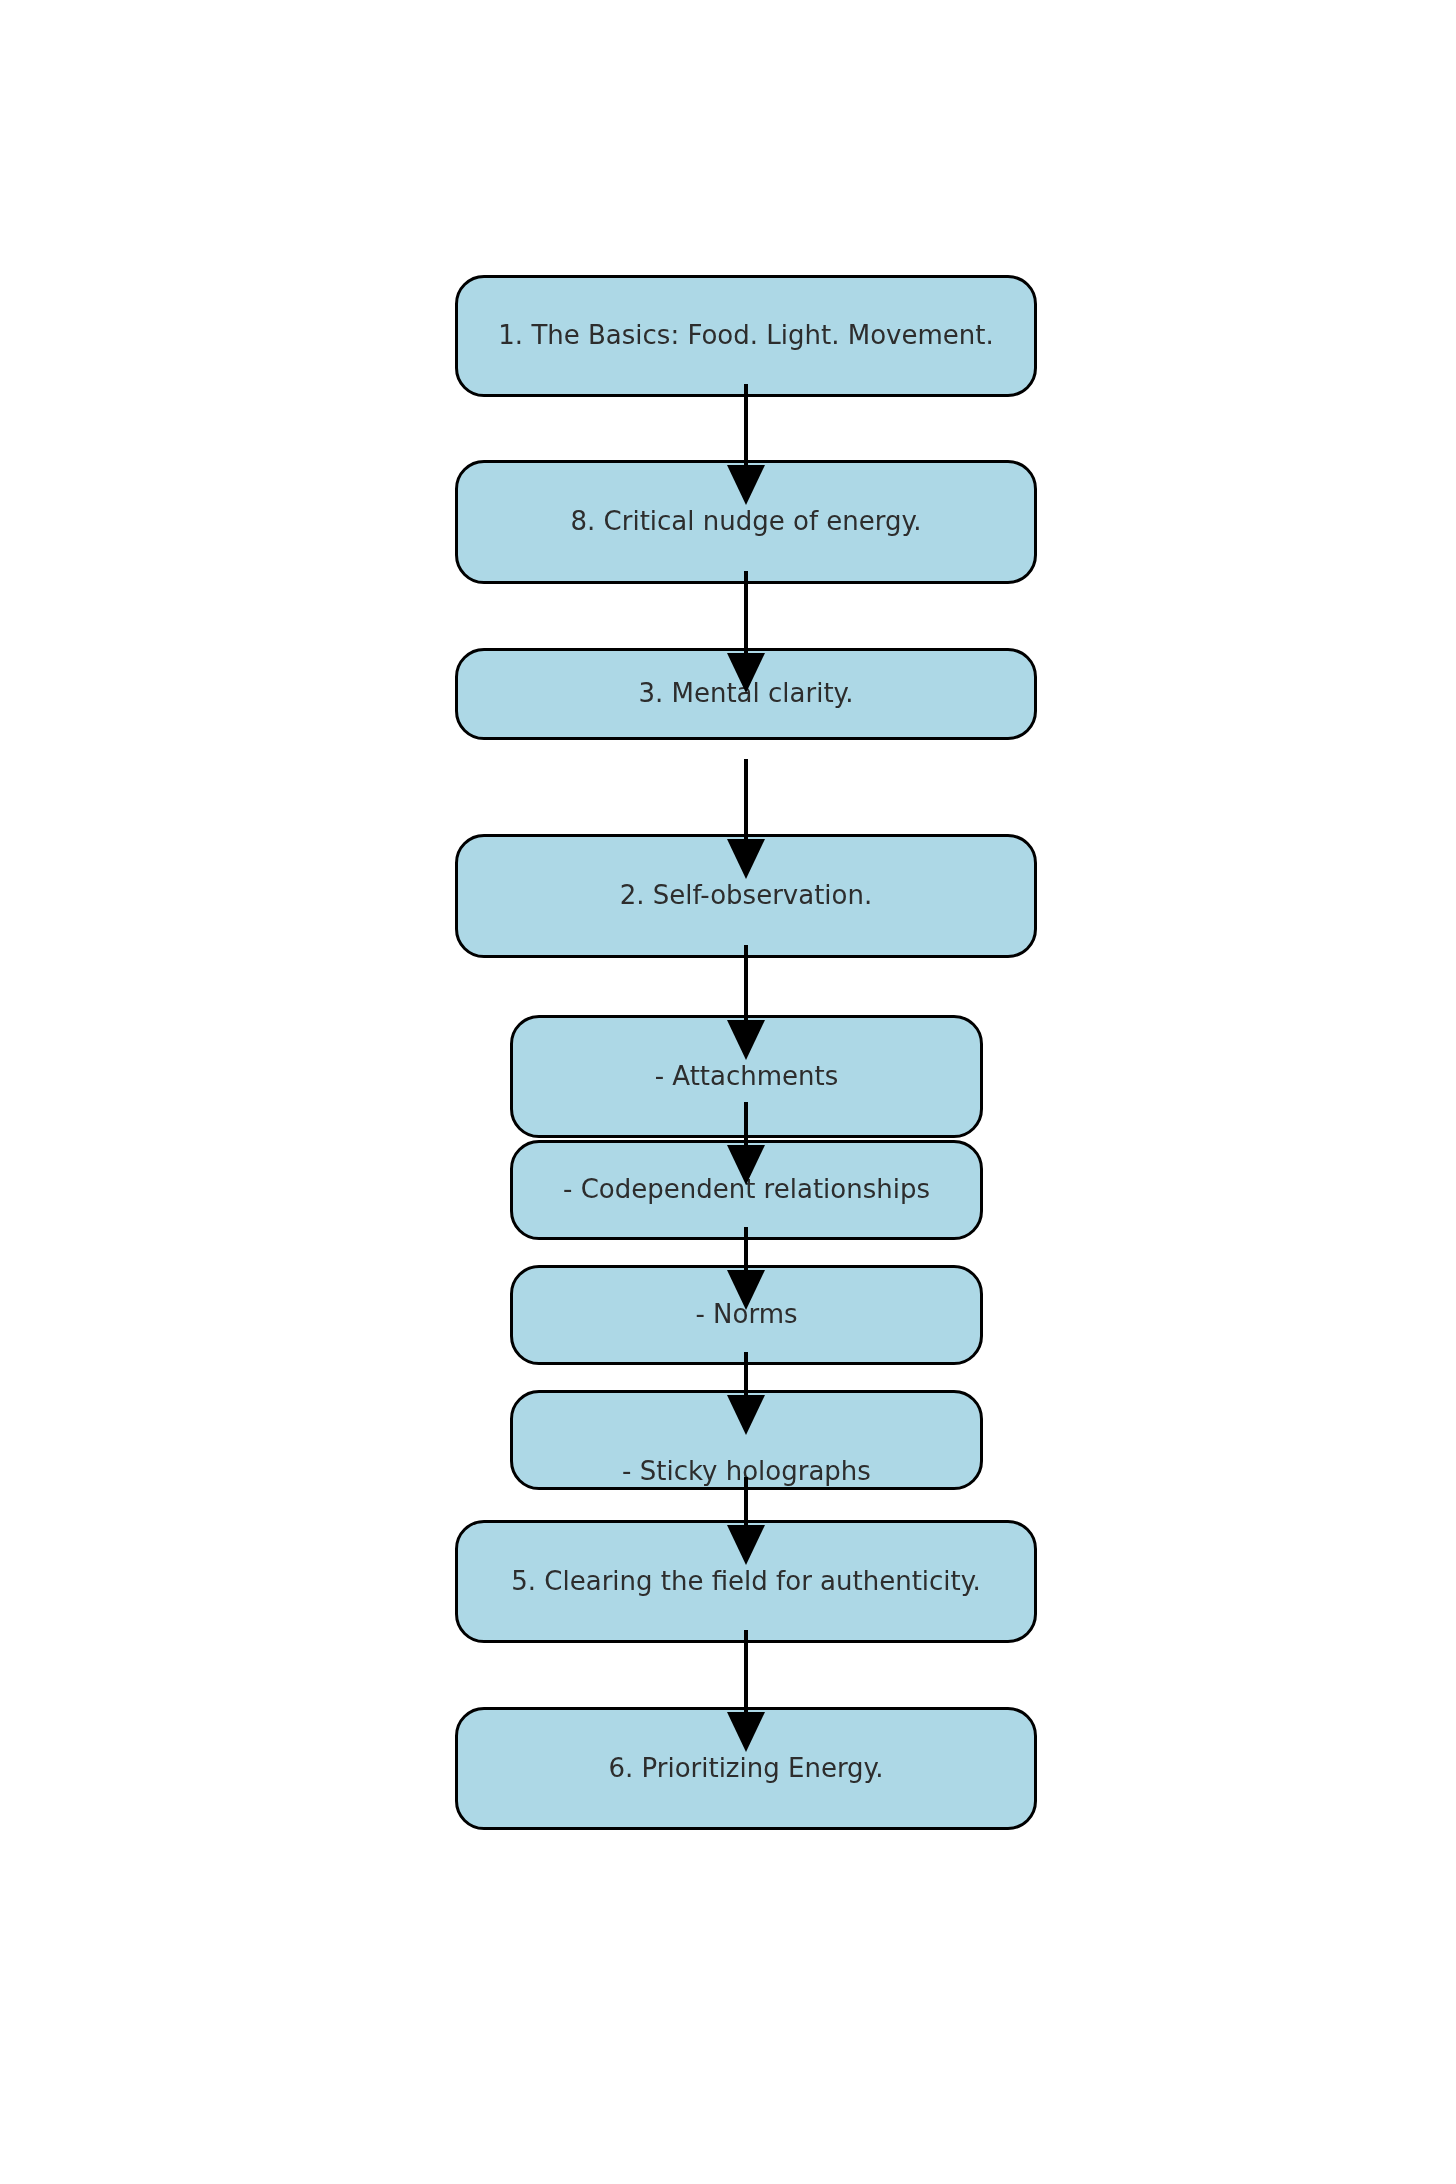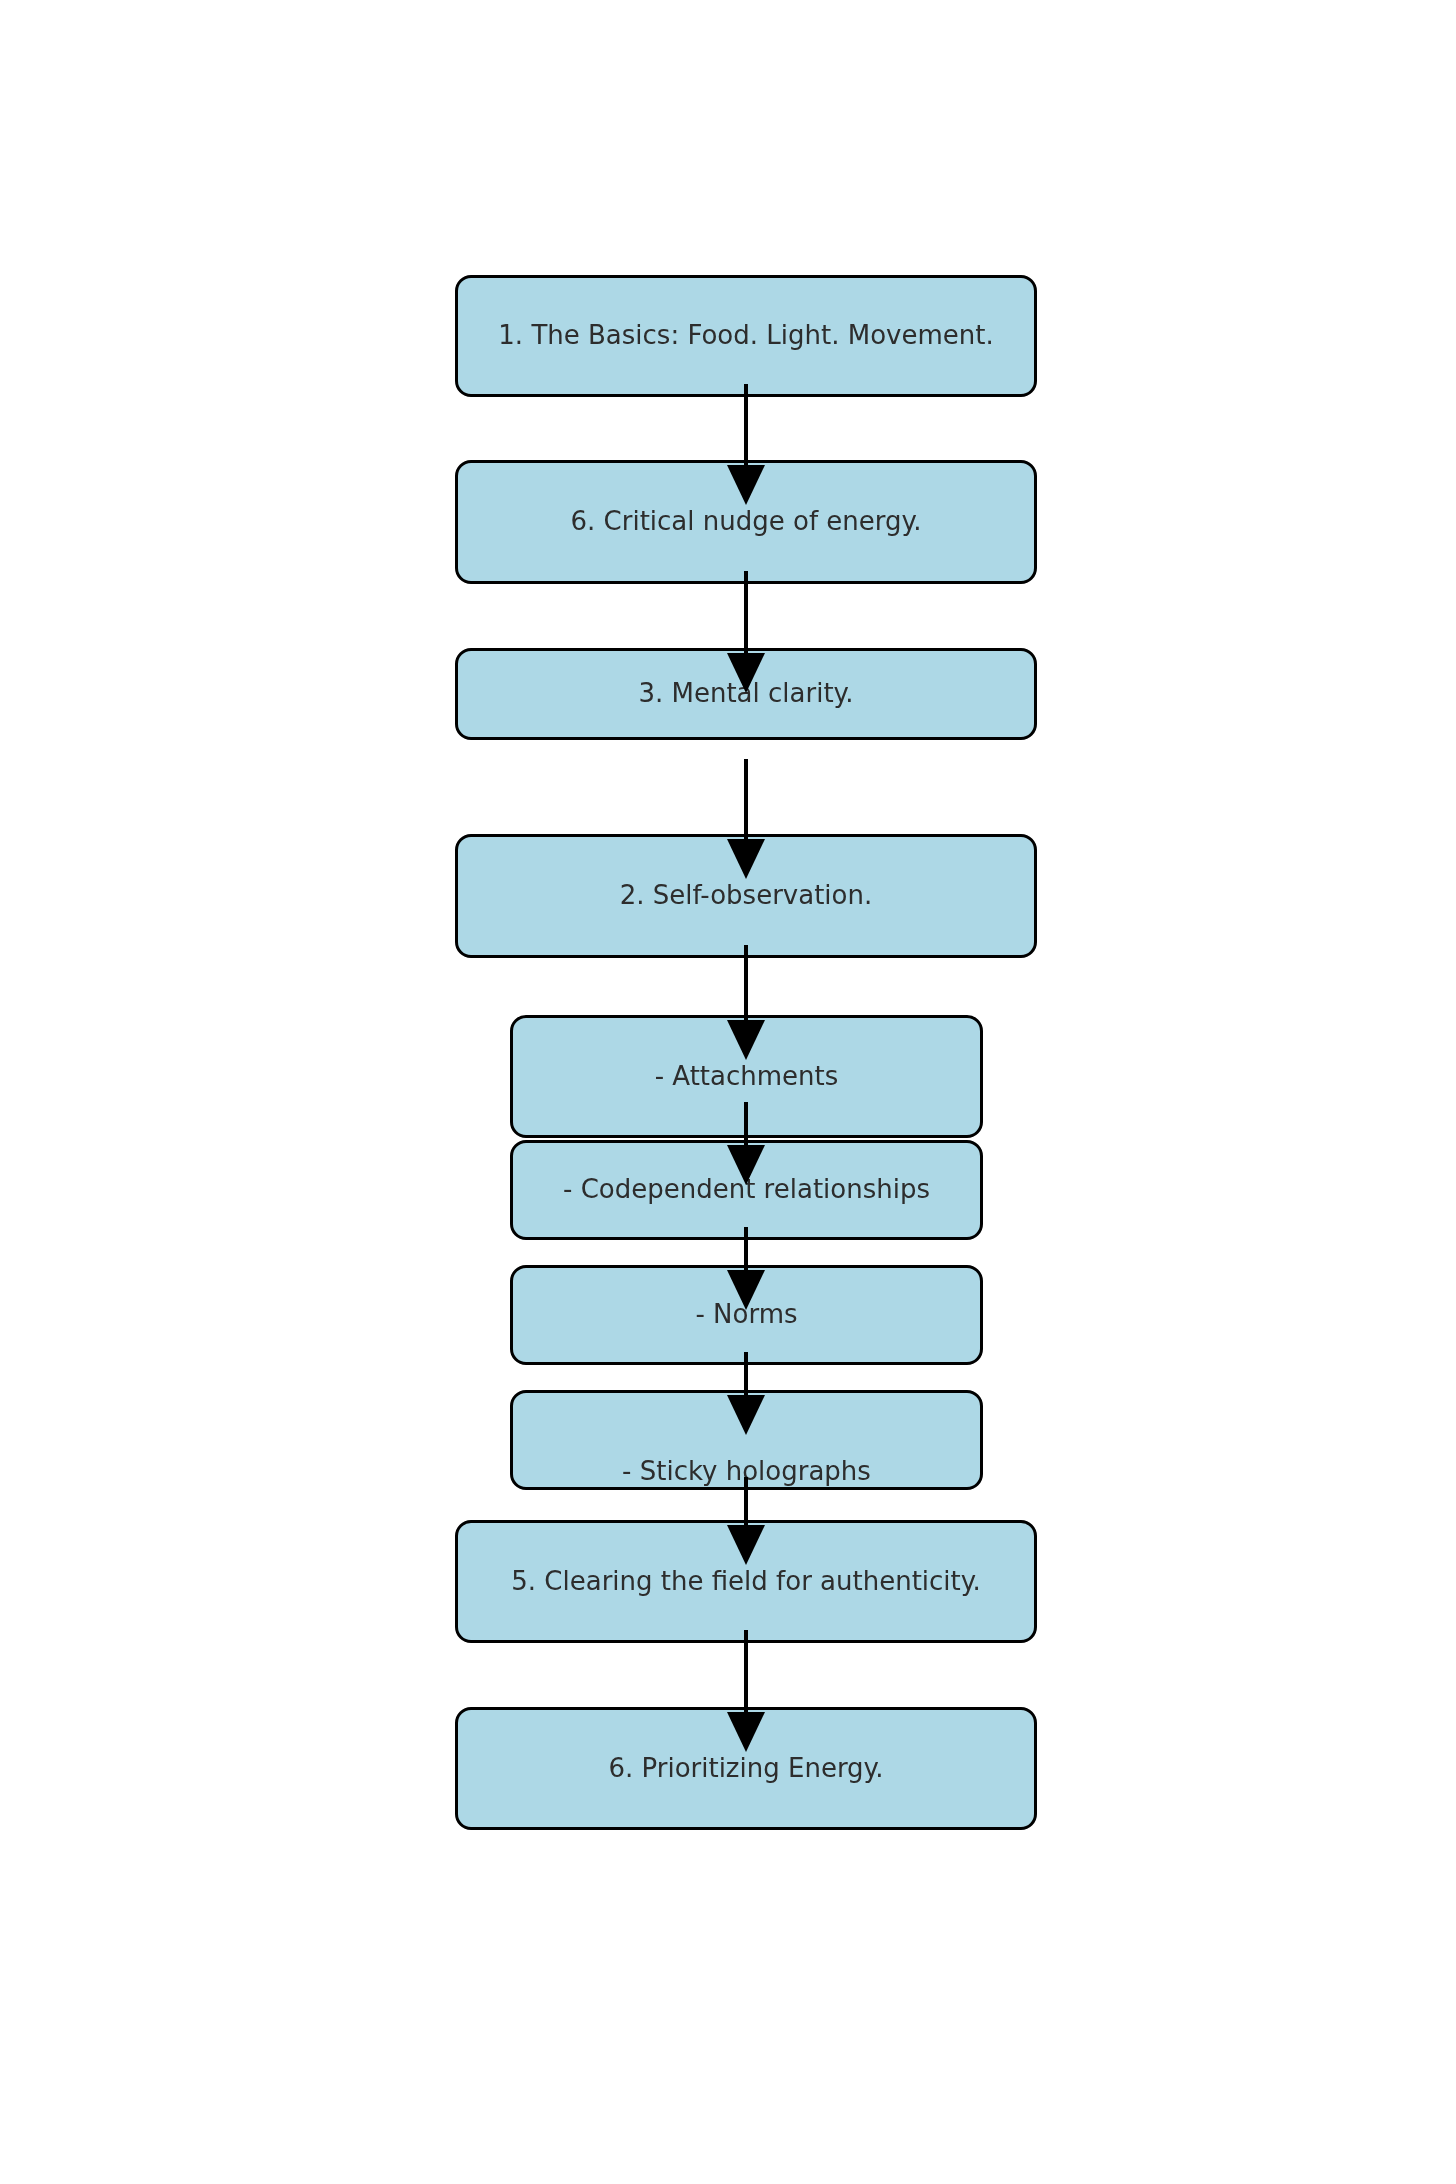--- a/index.html
+++ b/index.html
@@ -18,21 +18,21 @@
     overflow:hidden;
   }
   .flow-svg{position:absolute;left:0;top:0;width:1456px;height:2184px;z-index:2;pointer-events:none;}
   .flow-svg line{stroke:var(--arrow);stroke-width:4;}
   .flow-svg polygon{fill:var(--arrow);}
   .box{
     position:absolute;
     box-sizing:border-box;
     background:var(--box-fill);
     border:3px solid var(--box-border);
-    border-radius:16px;
+    border-radius:29px;
     display:flex;align-items:center;justify-content:center;
     text-align:center;
     color:var(--text);
     font-size:26px;
     line-height:1.2;
     z-index:1;
   }
   .box.wide{left:455px;width:582px;}
   .box.narrow{left:510px;width:473px;}
   #box-1{top:275px;height:122px;}
@@ -48,21 +48,21 @@
 </style>
 </head>
 <body>
 
 <div class="canvas">
 
   <div class="box wide" id="box-1">
     <span>1. The Basics: Food. Light. Movement.</span>
   </div>
   <div class="box wide" id="box-2">
-    <span>6. Critical nudge of energy.</span>
+    <span>8. Critical nudge of energy.</span>
   </div>
   <div class="box wide" id="box-3">
     <span>3. Mental clarity.</span>
   </div>
   <div class="box wide" id="box-4">
     <span>2. Self-observation.</span>
   </div>
   <div class="box narrow" id="sub-1">
     <span>- Attachments</span>
   </div>

